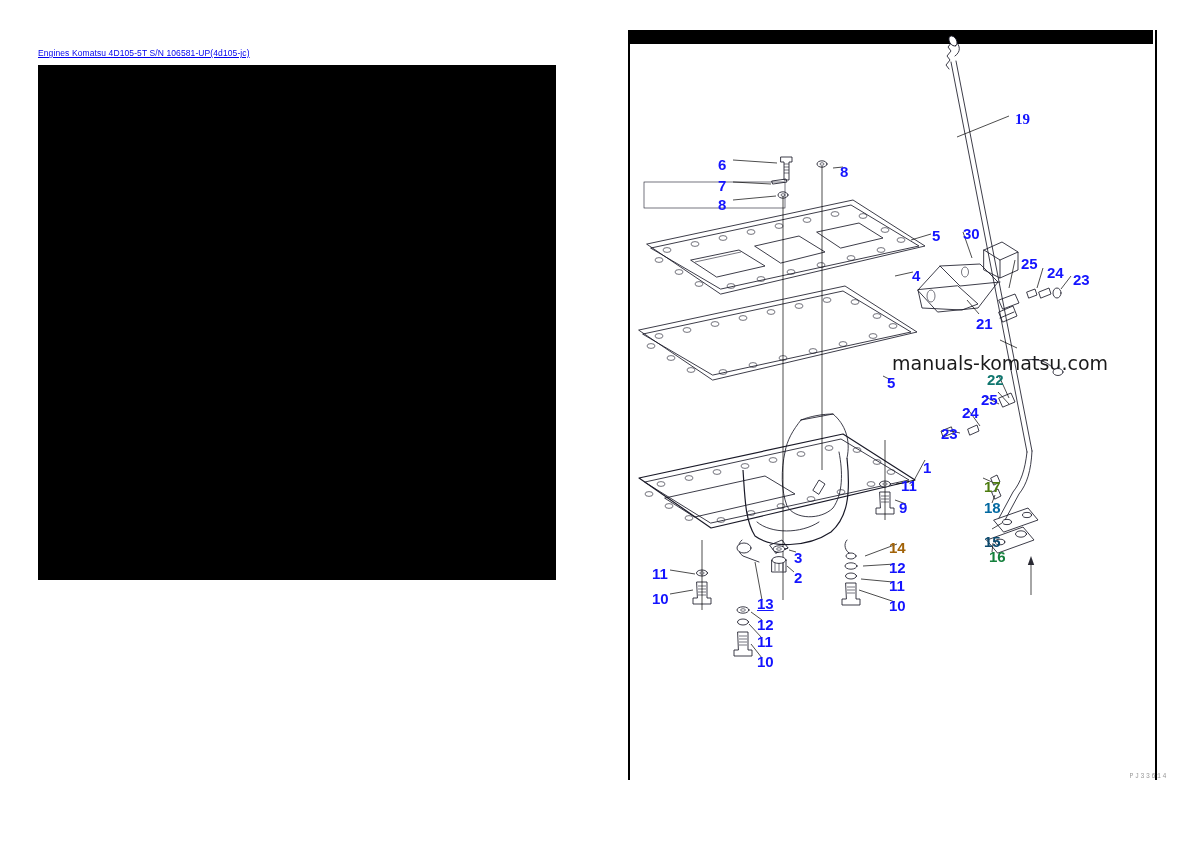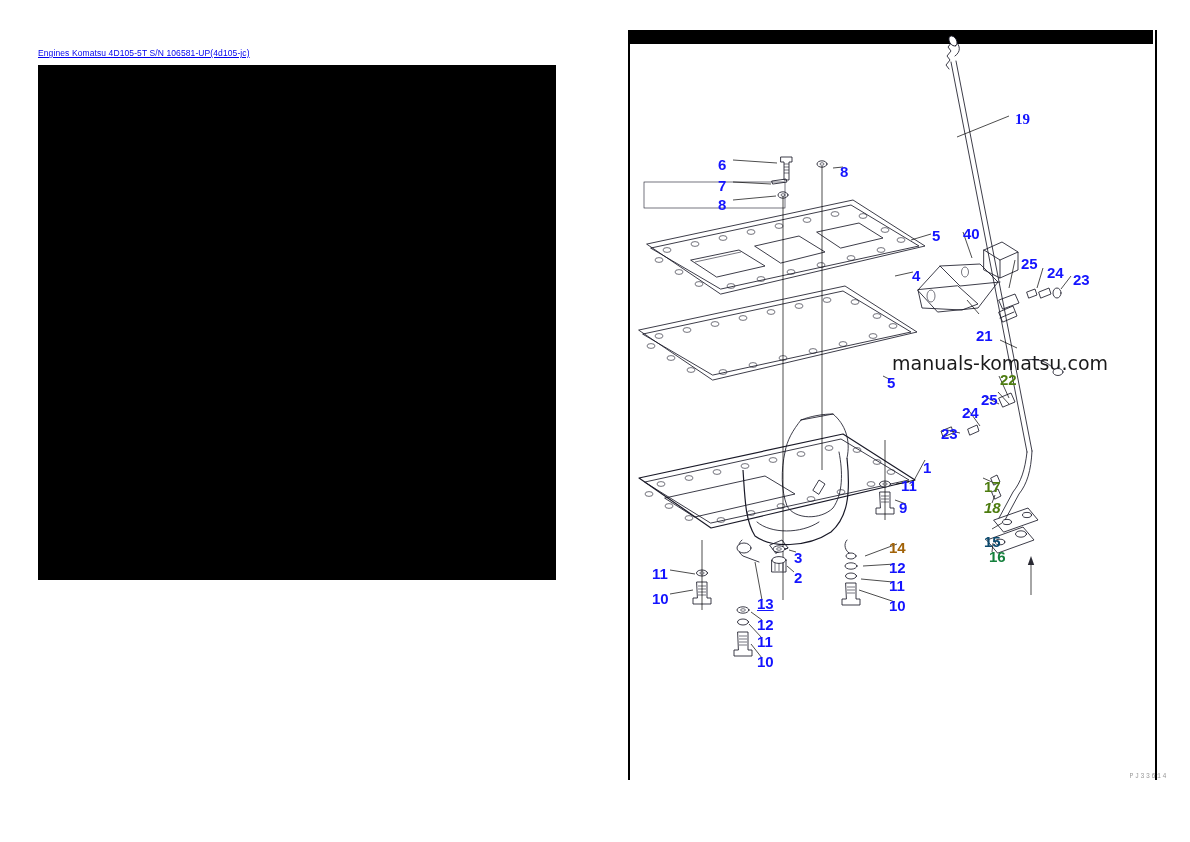--- a/index.html
+++ b/index.html
@@ -305,36 +305,36 @@
       <path d="M422,348 L405,340"></path>
     </g>
   </svg>
 
   <div id="callout-layer">
       <div class="num" style="left: 123px; top: 157px; color: rgb(20, 20, 255);">6</div>
       <div class="num" style="left: 123px; top: 178px; color: rgb(20, 20, 255);">7</div>
       <div class="num" style="left: 123px; top: 197px; color: rgb(20, 20, 255);">8</div>
       <div class="num" style="left: 245px; top: 164px; color: rgb(20, 20, 255);">8</div>
       <div class="num" style="left: 337px; top: 228px; color: rgb(20, 20, 255);">5</div>
-      <div class="num" style="left: 368px; top: 226px; color: rgb(20, 20, 255);">40</div>
+      <div class="num" style="left: 368px; top: 226px; color: rgb(20, 20, 255);">30</div>
       <div class="num" style="left: 317px; top: 268px; color: rgb(20, 20, 255);">4</div>
       <div class="num" style="left: 426px; top: 256px; color: rgb(20, 20, 255);">25</div>
       <div class="num" style="left: 452px; top: 265px; color: rgb(20, 20, 255);">24</div>
       <div class="num" style="left: 478px; top: 272px; color: rgb(20, 20, 255);">23</div>
-      <div class="num" style="left: 381px; top: 328px; color: rgb(20, 20, 255);">21</div>
+      <div class="num" style="left: 381px; top: 316px; color: rgb(20, 20, 255);">21</div>
       <div class="num" style="left: 292px; top: 375px; color: rgb(20, 20, 255);">5</div>
-      <div class="num" style="left: 405px; top: 372px; color: #4d7c0f;">22</div>
+      <div class="num" style="left: 392px; top: 372px; color: #0f766e;">22</div>
       <div class="num" style="left: 386px; top: 392px; color: rgb(20, 20, 255);">25</div>
       <div class="num" style="left: 367px; top: 405px; color: rgb(20, 20, 255);">24</div>
       <div class="num" style="left: 346px; top: 426px; color: rgb(20, 20, 255);">23</div>
       <div class="num" style="left: 328px; top: 460px; color: rgb(20, 20, 255);">1</div>
       <div class="num" style="left: 306px; top: 478px; color: rgb(20, 20, 255);">11</div>
       <div class="num" style="left: 304px; top: 500px; color: rgb(20, 20, 255);">9</div>
       <div class="num" style="left: 389px; top: 479px; color: #4d7c0f;">17</div>
-      <div class="num" style="left: 389px; top: 500px; color: #4d7c0f; font-style: italic;">18</div>
+      <div class="num" style="left: 389px; top: 500px; color: #0369a1;">18</div>
       <div class="num" style="left: 389px; top: 534px; color: #0c4a6e;">15</div>
       <div class="num" style="left: 394px; top: 549px; color: #15803d;">16</div>
       <div class="num" style="left: 294px; top: 540px; color: #a16207;">14</div>
       <div class="num" style="left: 294px; top: 560px; color: rgb(20, 20, 255);">12</div>
       <div class="num" style="left: 294px; top: 578px; color: rgb(20, 20, 255);">11</div>
       <div class="num" style="left: 294px; top: 598px; color: rgb(20, 20, 255);">10</div>
       <div class="num" style="left: 199px; top: 550px; color: rgb(20, 20, 255);">3</div>
       <div class="num" style="left: 199px; top: 570px; color: rgb(20, 20, 255);">2</div>
       <div class="num" style="left: 57px; top: 566px; color: rgb(20, 20, 255);">11</div>
       <div class="num" style="left: 57px; top: 591px; color: rgb(20, 20, 255);">10</div>

